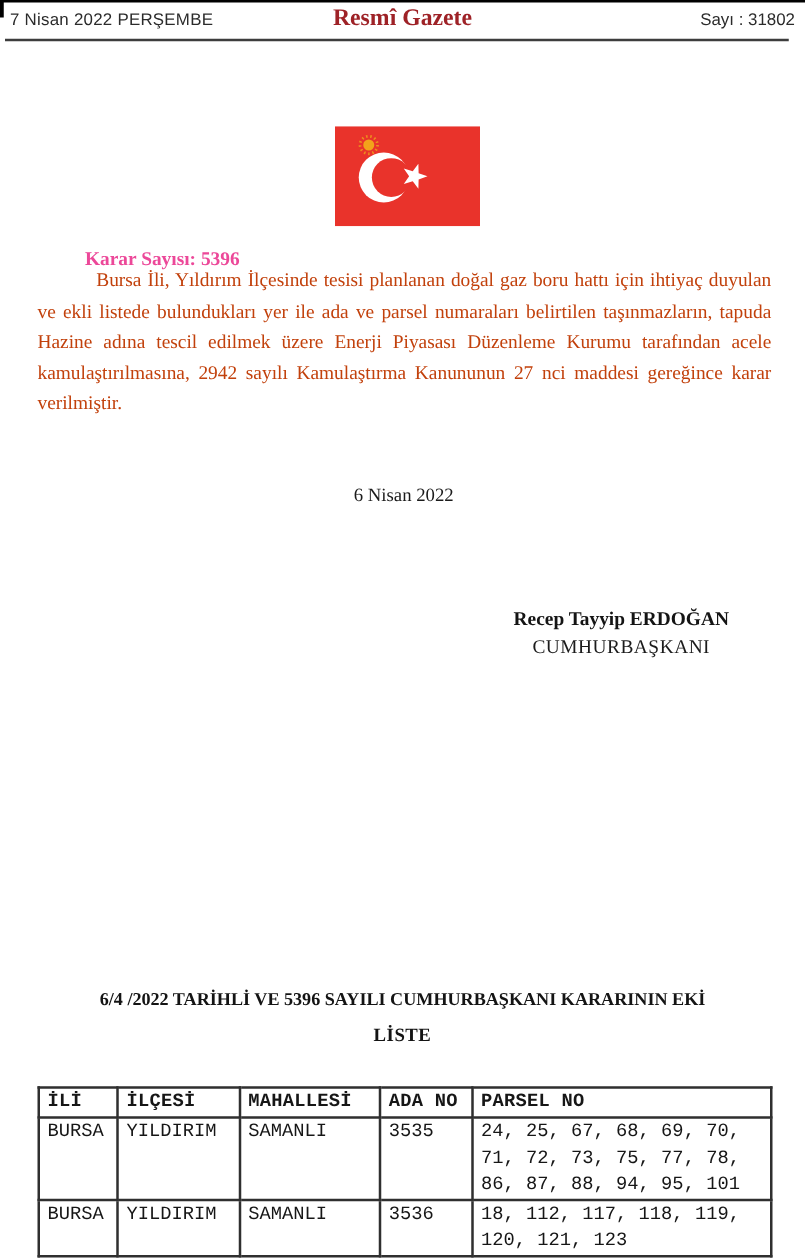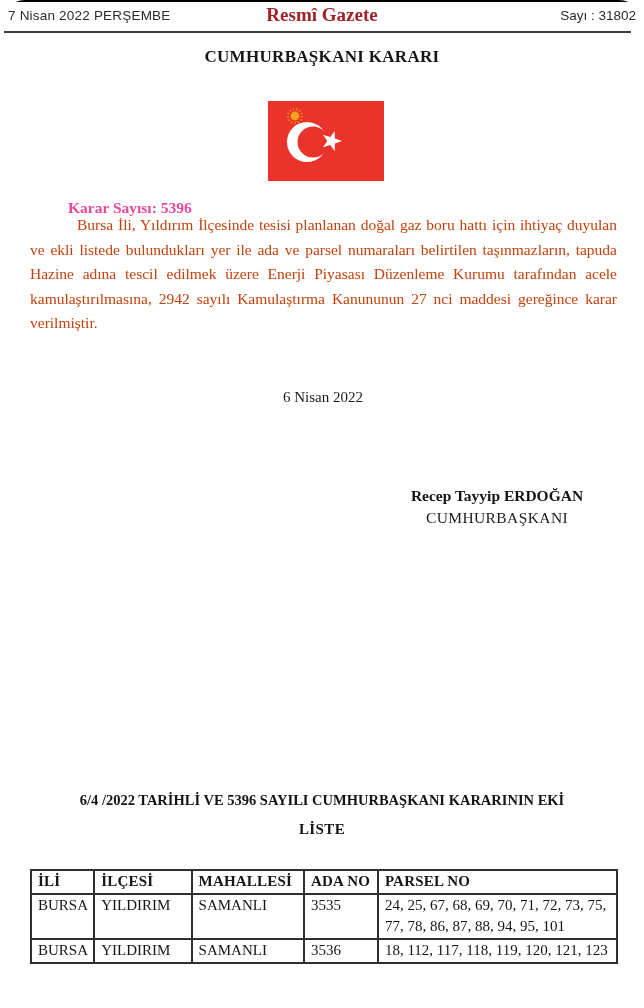--- a/index.html
+++ b/index.html
@@ -4,21 +4,20 @@
 <style>
   html, body { margin: 0; padding: 0; background: #ffffff; }
   .page {
     position: relative;
     width: 644px;
     height: 1008px;
     background: #ffffff;
     font-family: "Liberation Serif", serif;
     color: #1e1e1e;
     overflow: hidden;
-    border-radius: 25px;
   }
   
   .scan-bar-top { position: absolute; top: 0; left: 0; width: 644px; height: 2px; background: #000; }
   .scan-notch-left { position: absolute; top: 0; left: 0; width: 3px; height: 14px; background: #000; }
 
   
   .hdr-date {
     position: absolute; top: 8px; left: 8px;
     font-family: "Liberation Sans", sans-serif;
     font-size: 13.5px; color: #2b2b2b; letter-spacing: 0.2px;
@@ -81,21 +80,21 @@
   .annex-subtitle {
     position: absolute; top: 821px; left: 0; width: 644px;
     text-align: center;
     font-size: 15px; font-weight: bold; color: #141414;
     letter-spacing: 0.4px;
   }
 
   .parcel-table {
     position: absolute; top: 869px; left: 30px; width: 588px;
     border-collapse: collapse;
-    font-family: Liberation Serif, serif;
+    font-family: Liberation Mono, monospace;
     font-size: 15px; color: #161616;
     table-layout: fixed;
   }
   .parcel-table th, .parcel-table td {
     border: 2px solid #2f2f2f;
     padding: 0px 6px 1px 6px;
     vertical-align: top;
     text-align: left;
     line-height: 21px;
   }
@@ -112,21 +111,20 @@
 <div class="page">
 
   <div class="scan-bar-top"></div>
   <div class="scan-notch-left"></div>
 
   <span class="hdr-date">7 Nisan 2022 PERŞEMBE</span>
   <span class="hdr-title">Resmî Gazete</span>
   <span class="hdr-issue">Sayı : 31802</span>
   <div class="header-rule"></div>
 
-  <div class="decree-heading">CUMHURBAŞKANI KARARI</div>
 
   <div class="flag">
     <svg width="116" height="80" viewBox="0 0 116 80" xmlns="http://www.w3.org/2000/svg">
       <rect x="0" y="0" width="116" height="80" fill="#e9332b"></rect>
 
       <circle cx="27" cy="15" r="7" fill="none" stroke="#ed8f1d" stroke-width="2.2" stroke-dasharray="1.2 2.2"></circle>
       <circle cx="27" cy="15" r="4.4" fill="#f2a31b"></circle>
 
       <circle cx="39" cy="41" r="20" fill="#ffffff"></circle>
       <circle cx="45" cy="41" r="15.5" fill="#e9332b"></circle>

